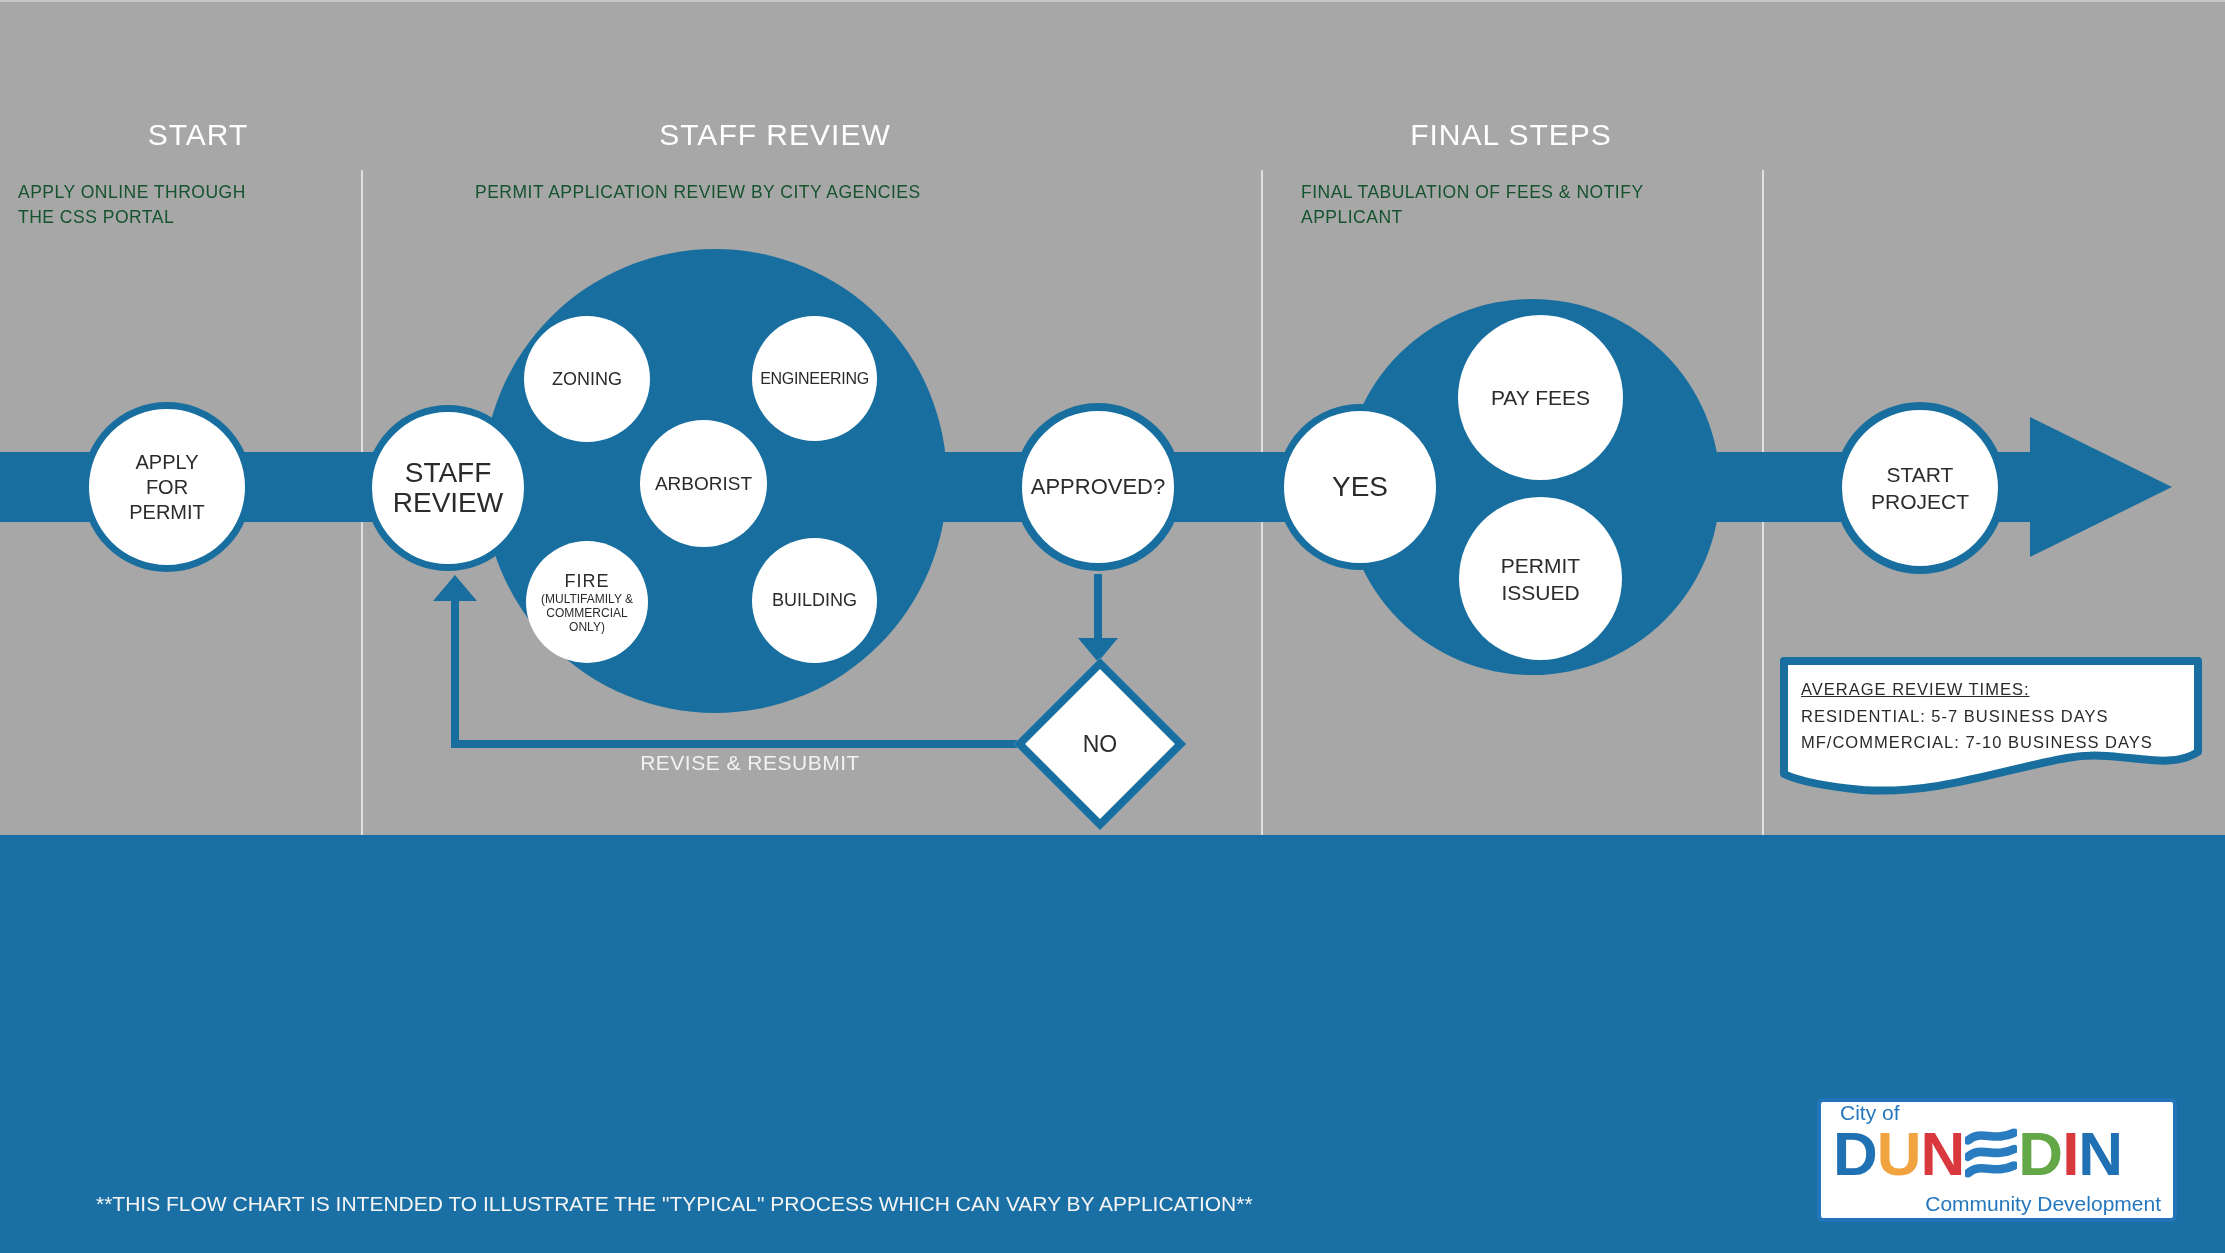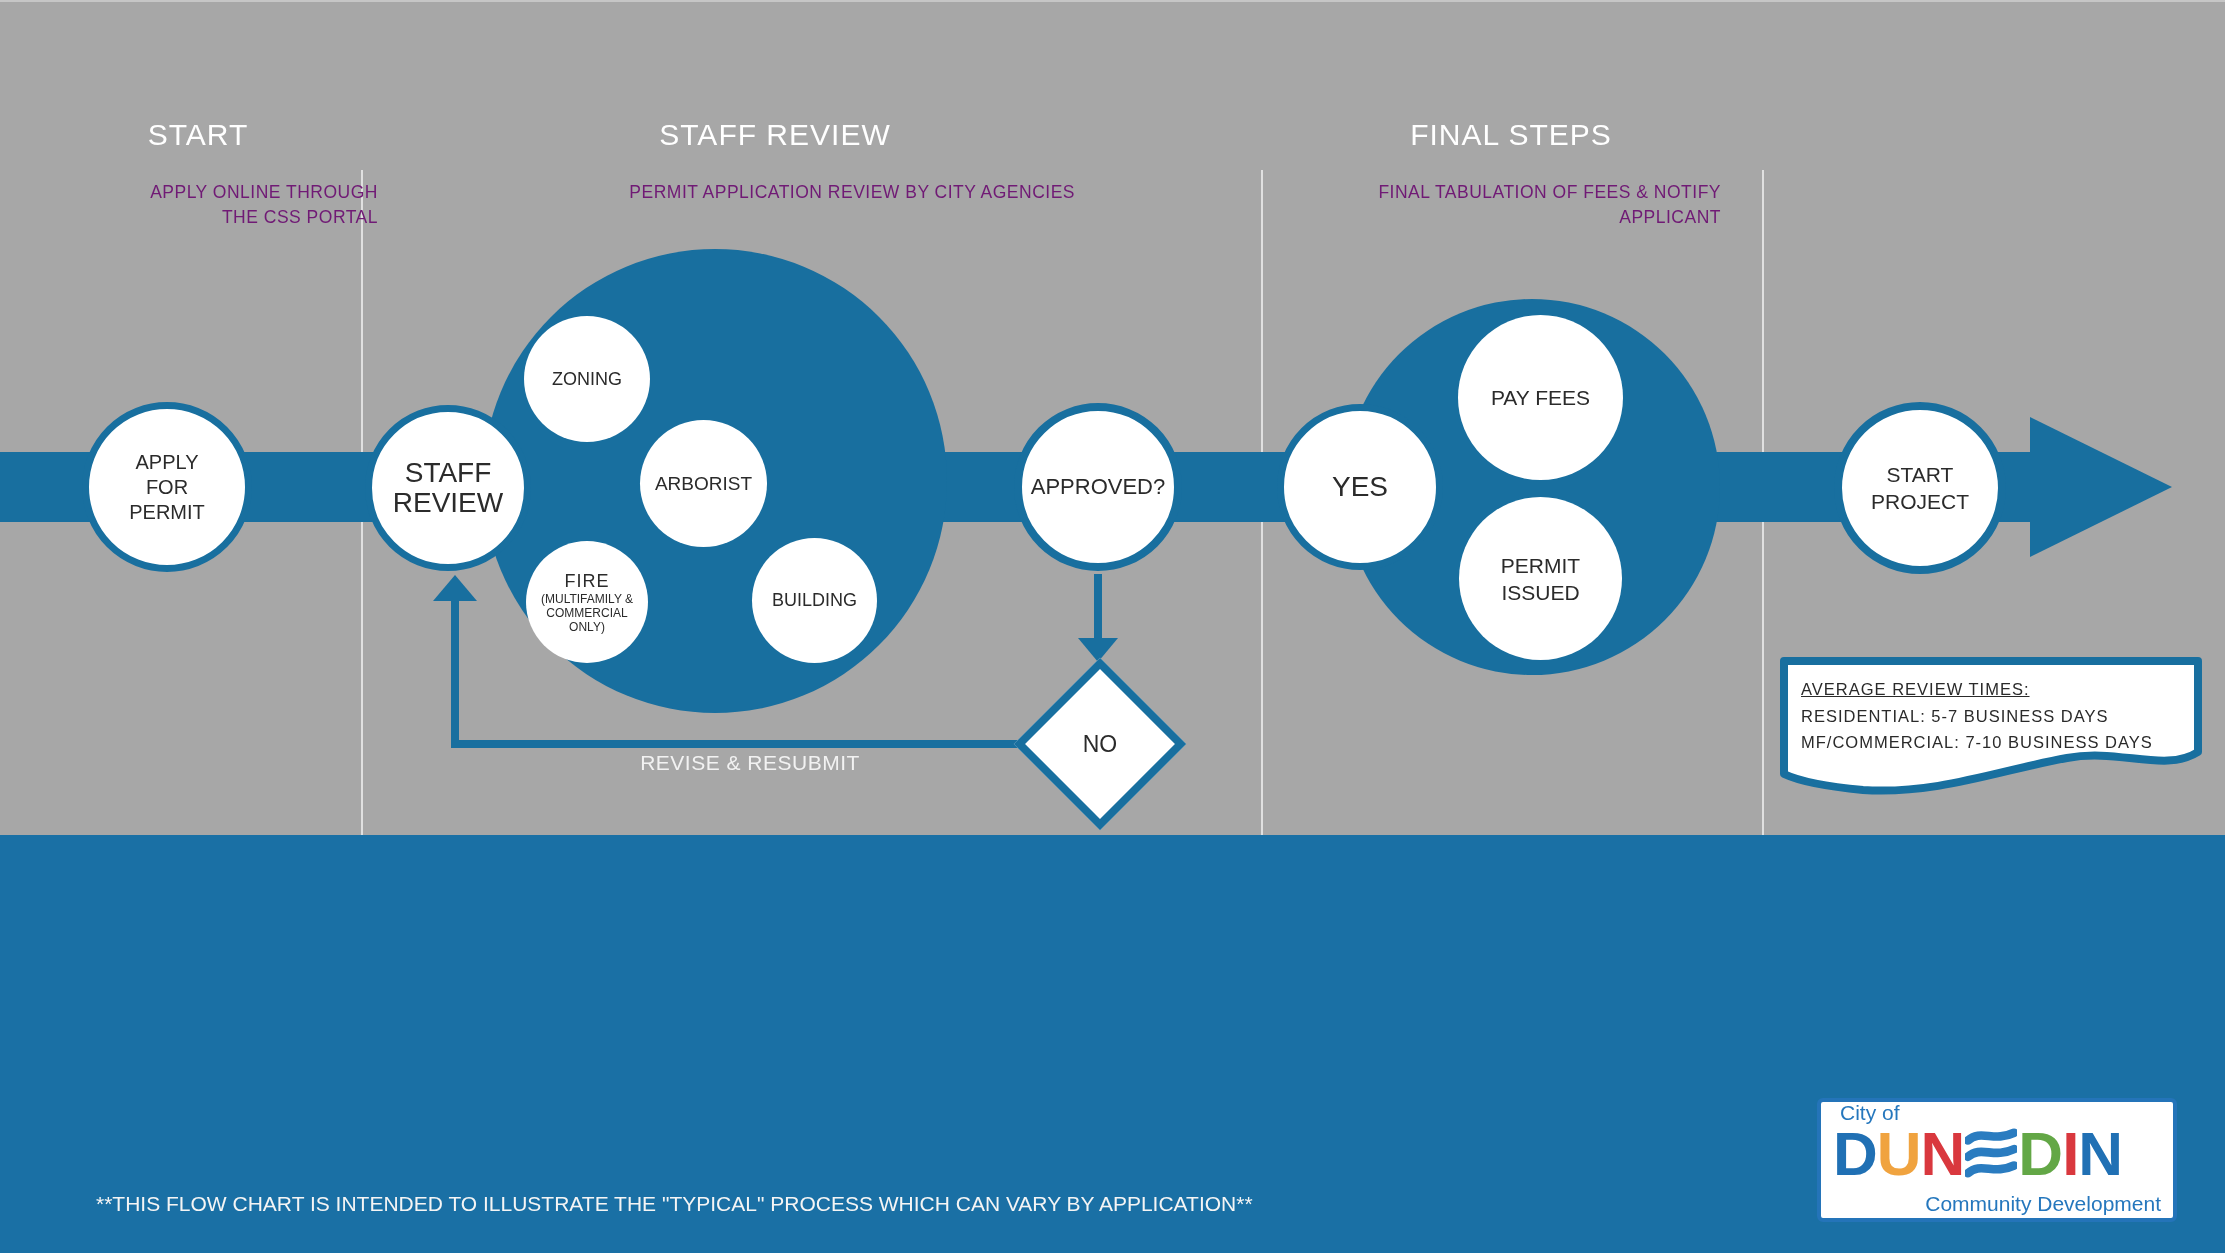--- a/index.html
+++ b/index.html
@@ -6,21 +6,21 @@
   #canvas{position:relative;width:2225px;height:1253px;overflow:hidden;
           font-family:"Liberation Sans",sans-serif;background:#a7a7a7;}
   .abs{position:absolute;}
   
   #top-line{left:0;top:0;width:2225px;height:2px;background:#c6c6c6;}
   
   .divider{top:170px;width:2px;height:665px;background:rgba(255,255,255,.65);}
   #divider-1{left:361px;} #divider-2{left:1261px;} #divider-3{left:1762px;}
   
   .col-title{color:#fff;font-size:30px;letter-spacing:1px;text-align:center;white-space:pre-line;}
-  .col-sub{color:#701a75;font-size:17.5px;line-height:25px;letter-spacing:.5px;text-align:right;white-space:pre-line;}
+  .col-sub{color:#14532d;font-size:17.5px;line-height:25px;letter-spacing:.5px;text-align:left;white-space:pre-line;}
   #h-start{left:38px;top:118px;width:320px;}
   #s-start{left:18px;top:180px;width:360px;}
   #h-staff{left:575px;top:118px;width:400px;}
   #s-staff{left:475px;top:180px;width:600px;}
   #h-final{left:1311px;top:118px;width:400px;}
   #s-final{left:1301px;top:180px;width:420px;}
   
   #band{left:0;top:452px;width:2040px;height:70px;background:#186f9f;}
   #band-arrowhead{left:2030px;top:417px;width:0;height:0;
     border-top:70px solid transparent;border-bottom:70px solid transparent;
@@ -114,20 +114,21 @@
 
   <div id="return-h" class="abs"></div>
   <div id="return-v" class="abs"></div>
   <div id="return-arrowhead" class="abs"></div>
   <div id="revise-label" class="abs">REVISE &amp; RESUBMIT</div>
 
   <div id="approved-line" class="abs"></div>
   <div id="approved-arrowhead" class="abs"></div>
 
   <div id="n-zoning" class="abs node">ZONING</div>
+  <div id="n-engineering" class="abs node">ENGINEERING</div>
   <div id="n-arborist" class="abs node">ARBORIST</div>
   <div id="n-fire" class="abs node">
     <div class="main">FIRE</div>
     <div class="sub">(MULTIFAMILY &amp;
 COMMERCIAL
 ONLY)</div>
   </div>
   <div id="n-building" class="abs node">BUILDING</div>
   <div id="n-payfees" class="abs node">PAY FEES</div>
   <div id="n-permitissued" class="abs node">PERMIT

